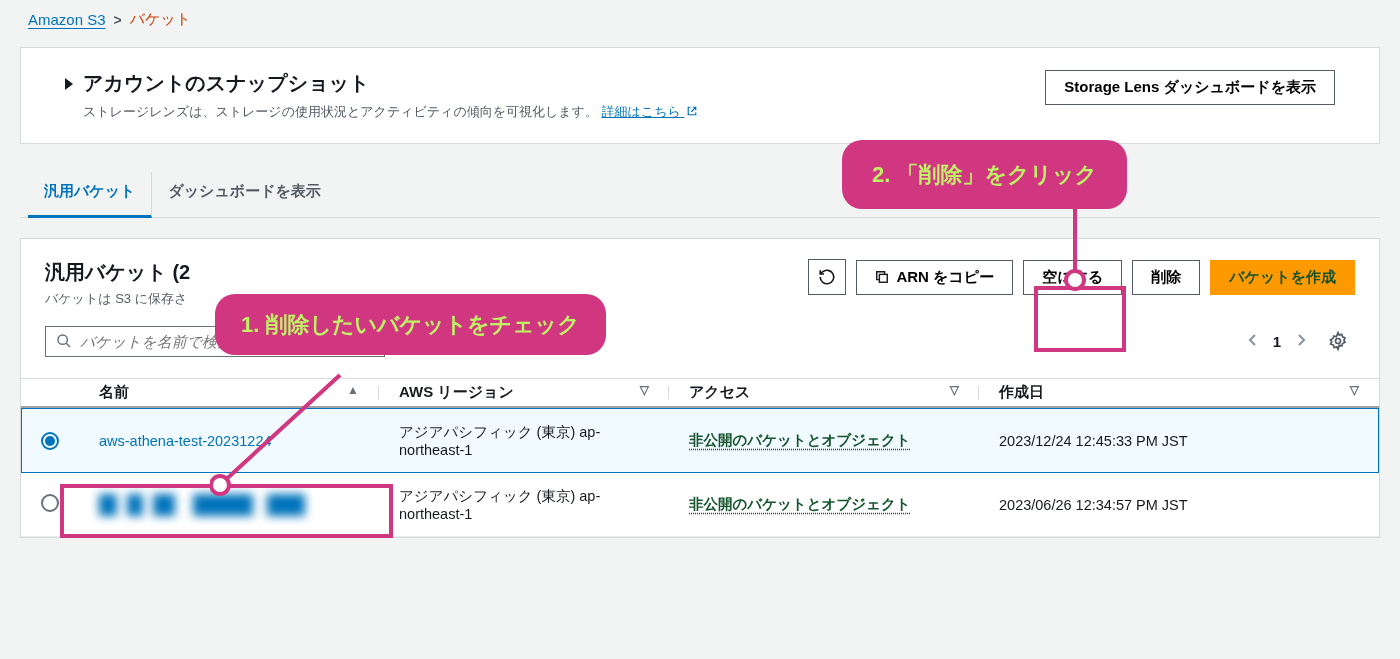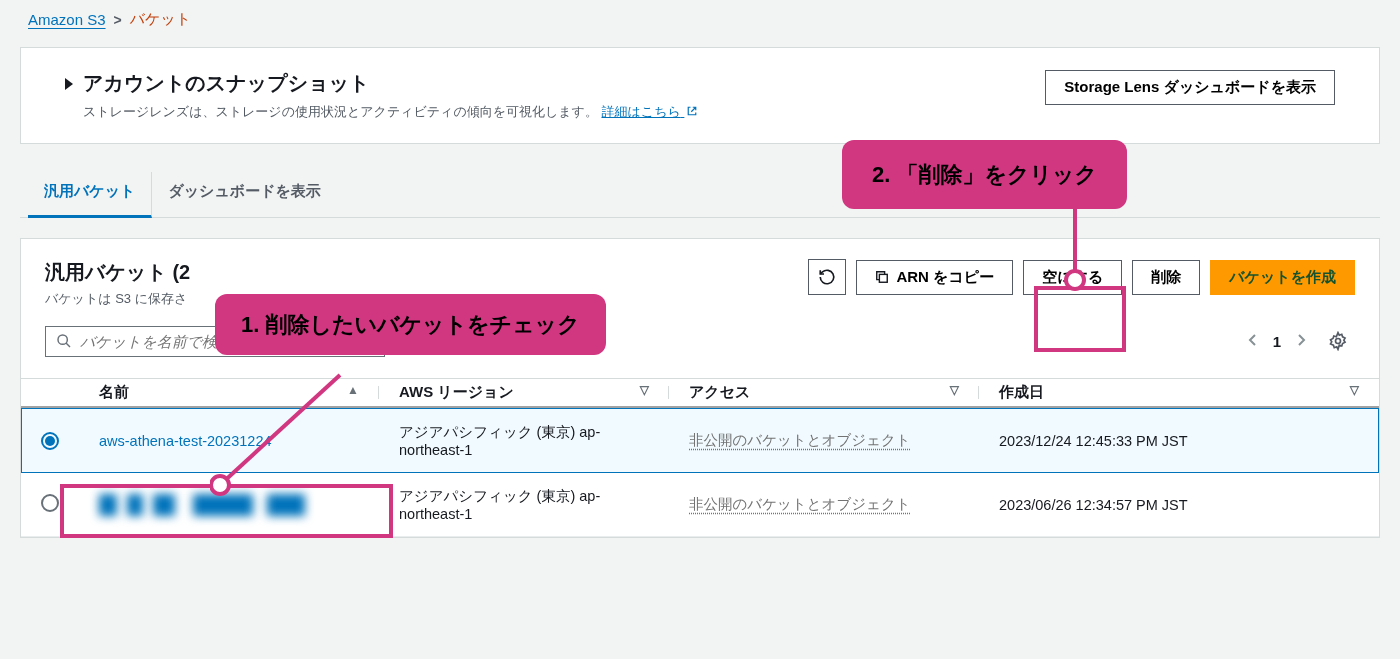--- a/index.html
+++ b/index.html
@@ -218,41 +218,42 @@
     }
     .radio.checked { border-color: #0073bb; }
     .radio.checked::after {
       content: '';
       width: 10px; height: 10px;
       background: #0073bb;
       border-radius: 50%;
     }
     .bucket-name { color: #0073bb; text-decoration: none; }
     .access-link {
-      color: #737373;
+      color: #14532d;
       text-decoration: underline dotted;
       text-underline-offset: 4px;
+      font-weight: bold;
     }
     .redacted {
       display: inline-block;
       background: linear-gradient(90deg, #0073bb 0%, #0073bb 100%);
       filter: blur(5px);
       height: 22px;
       vertical-align: middle;
     }
     
     
     .annotation {
       position: absolute;
       background: #d13681;
-      color: #000000;
+      color: #bef264;
       font-weight: 700;
       font-size: 22px;
       padding: 14px 26px;
-      border-radius: 12px;
+      border-radius: 20px;
       z-index: 100;
       line-height: 1.5;
     }
     .annotation.a1 { top: 294px; left: 215px; }
     .annotation.a2 { top: 140px; left: 842px; padding: 18px 30px; }
     .hilite {
       position: absolute;
       border: 4px solid #d13681;
       pointer-events: none;
       z-index: 50;

